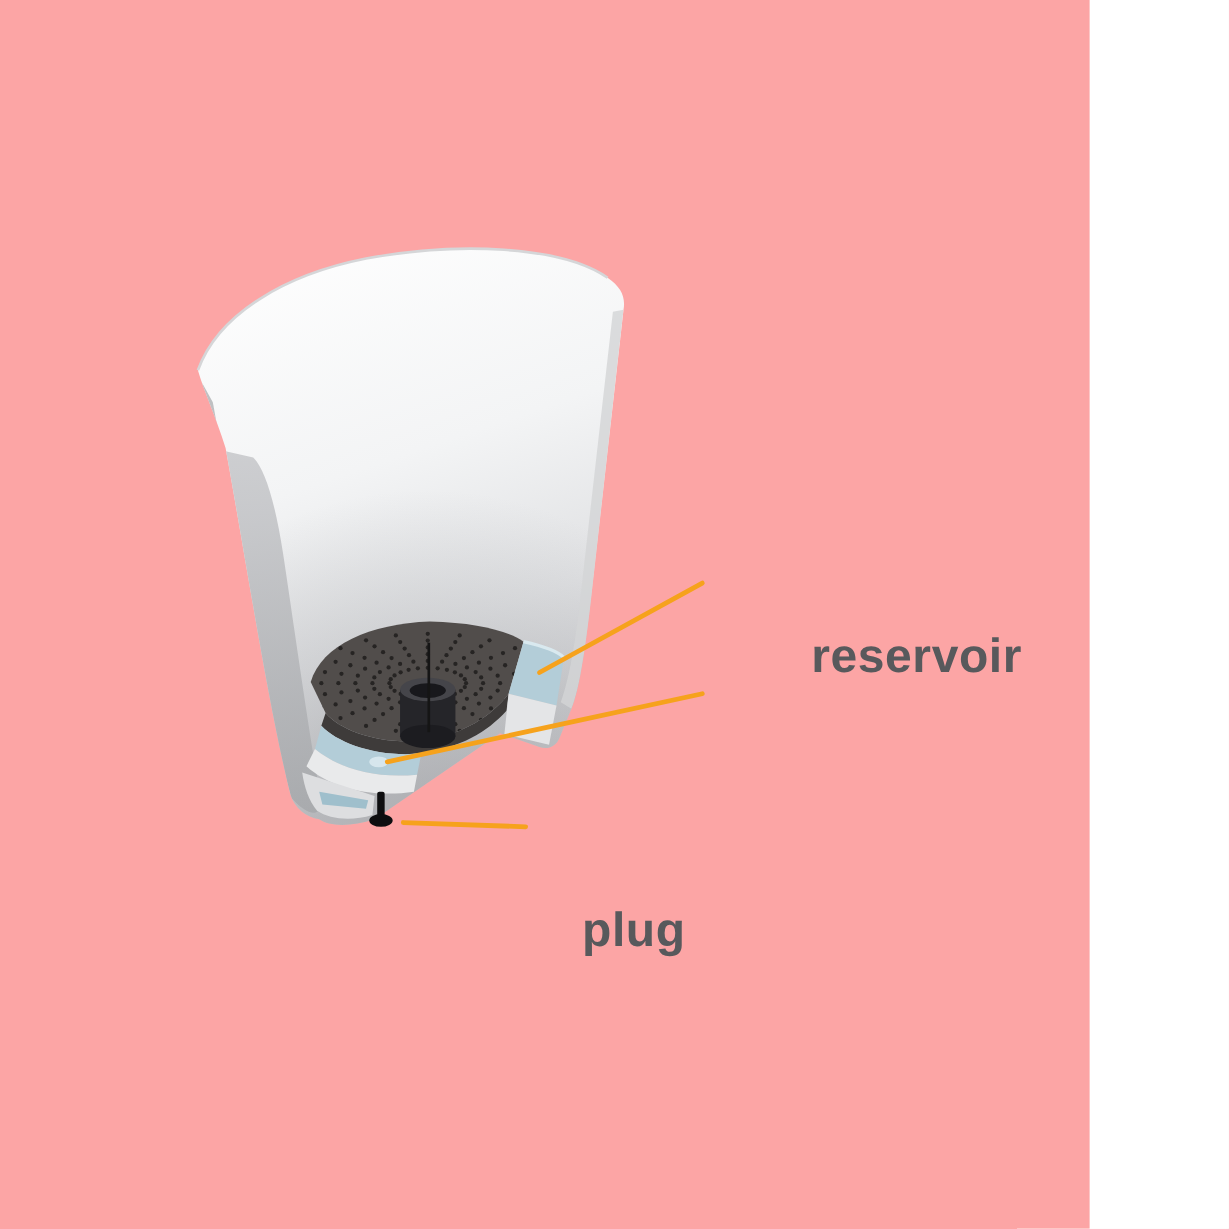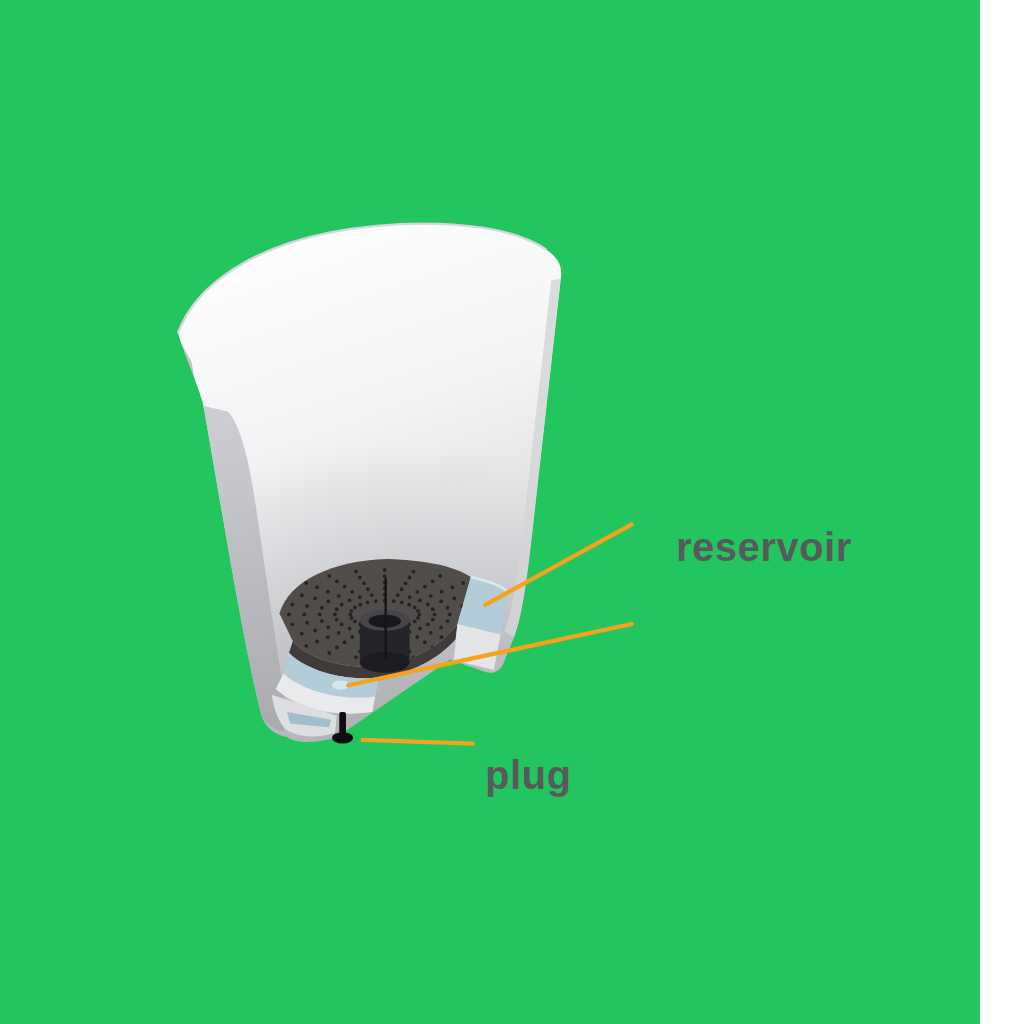--- a/index.html
+++ b/index.html
@@ -2,23 +2,23 @@
 <html><head>
 <meta charset="utf-8">
 <style>
   html, body {
     margin: 0;
     padding: 0;
     background: #ffffff;
   }
   .canvas {
     position: relative;
-    width: 980px;
+    width: 908px;
     height: 1024px;
-    background: #22c55e;
+    background: #fca5a5;
     overflow: hidden;
     font-family: "Liberation Sans", sans-serif;
   }
   .illustration {
     position: absolute;
     inset: 0;
   }
   .label {
     position: absolute;
     font-size: 40px;

